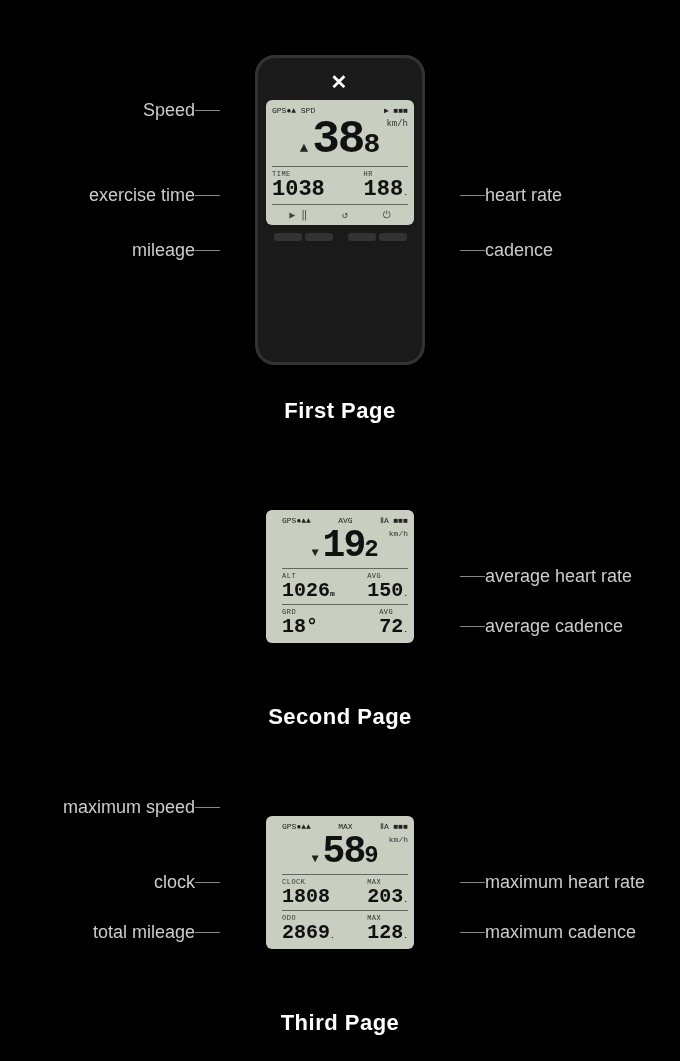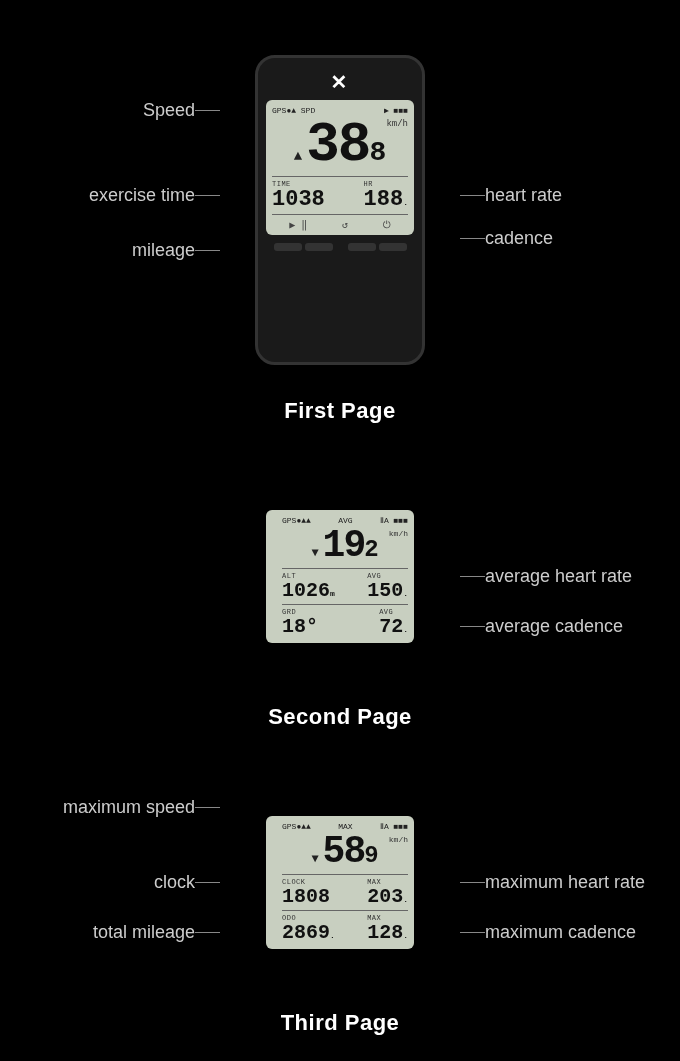--- a/index.html
+++ b/index.html
@@ -83,21 +83,21 @@
       position: relative;
     }
 
     .lcd-triangle {
       font-size: 14px;
       color: #222;
       margin-right: 4px;
     }
 
     .lcd-big-num {
-      font-size: 56px;
+      font-size: 46px;
       font-weight: 900;
       color: #111;
       line-height: 1;
       font-family: 'Courier New', monospace;
       letter-spacing: -2px;
     }
 
     .lcd-big-num-sm {
       font-size: 28px;
       font-weight: 900;
@@ -329,21 +329,21 @@
           <div class="lcd-hw-btn"></div>
         </div>
       </div>
     </div>
 
     <div class="right-annotations">
       <div class="ann-item right-side" style="top: 155px;">
         <span class="ann-line"></span>
         <span class="ann-text">heart rate</span>
       </div>
-      <div class="ann-item right-side" style="top: 198px;">
+      <div class="ann-item right-side" style="top: 210px;">
         <span class="ann-line"></span>
         <span class="ann-text">cadence</span>
       </div>
     </div>
   </div>
 
   <div class="section-title">First Page</div>
 </div>
 
 <div class="section" id="device2-wrapper">

